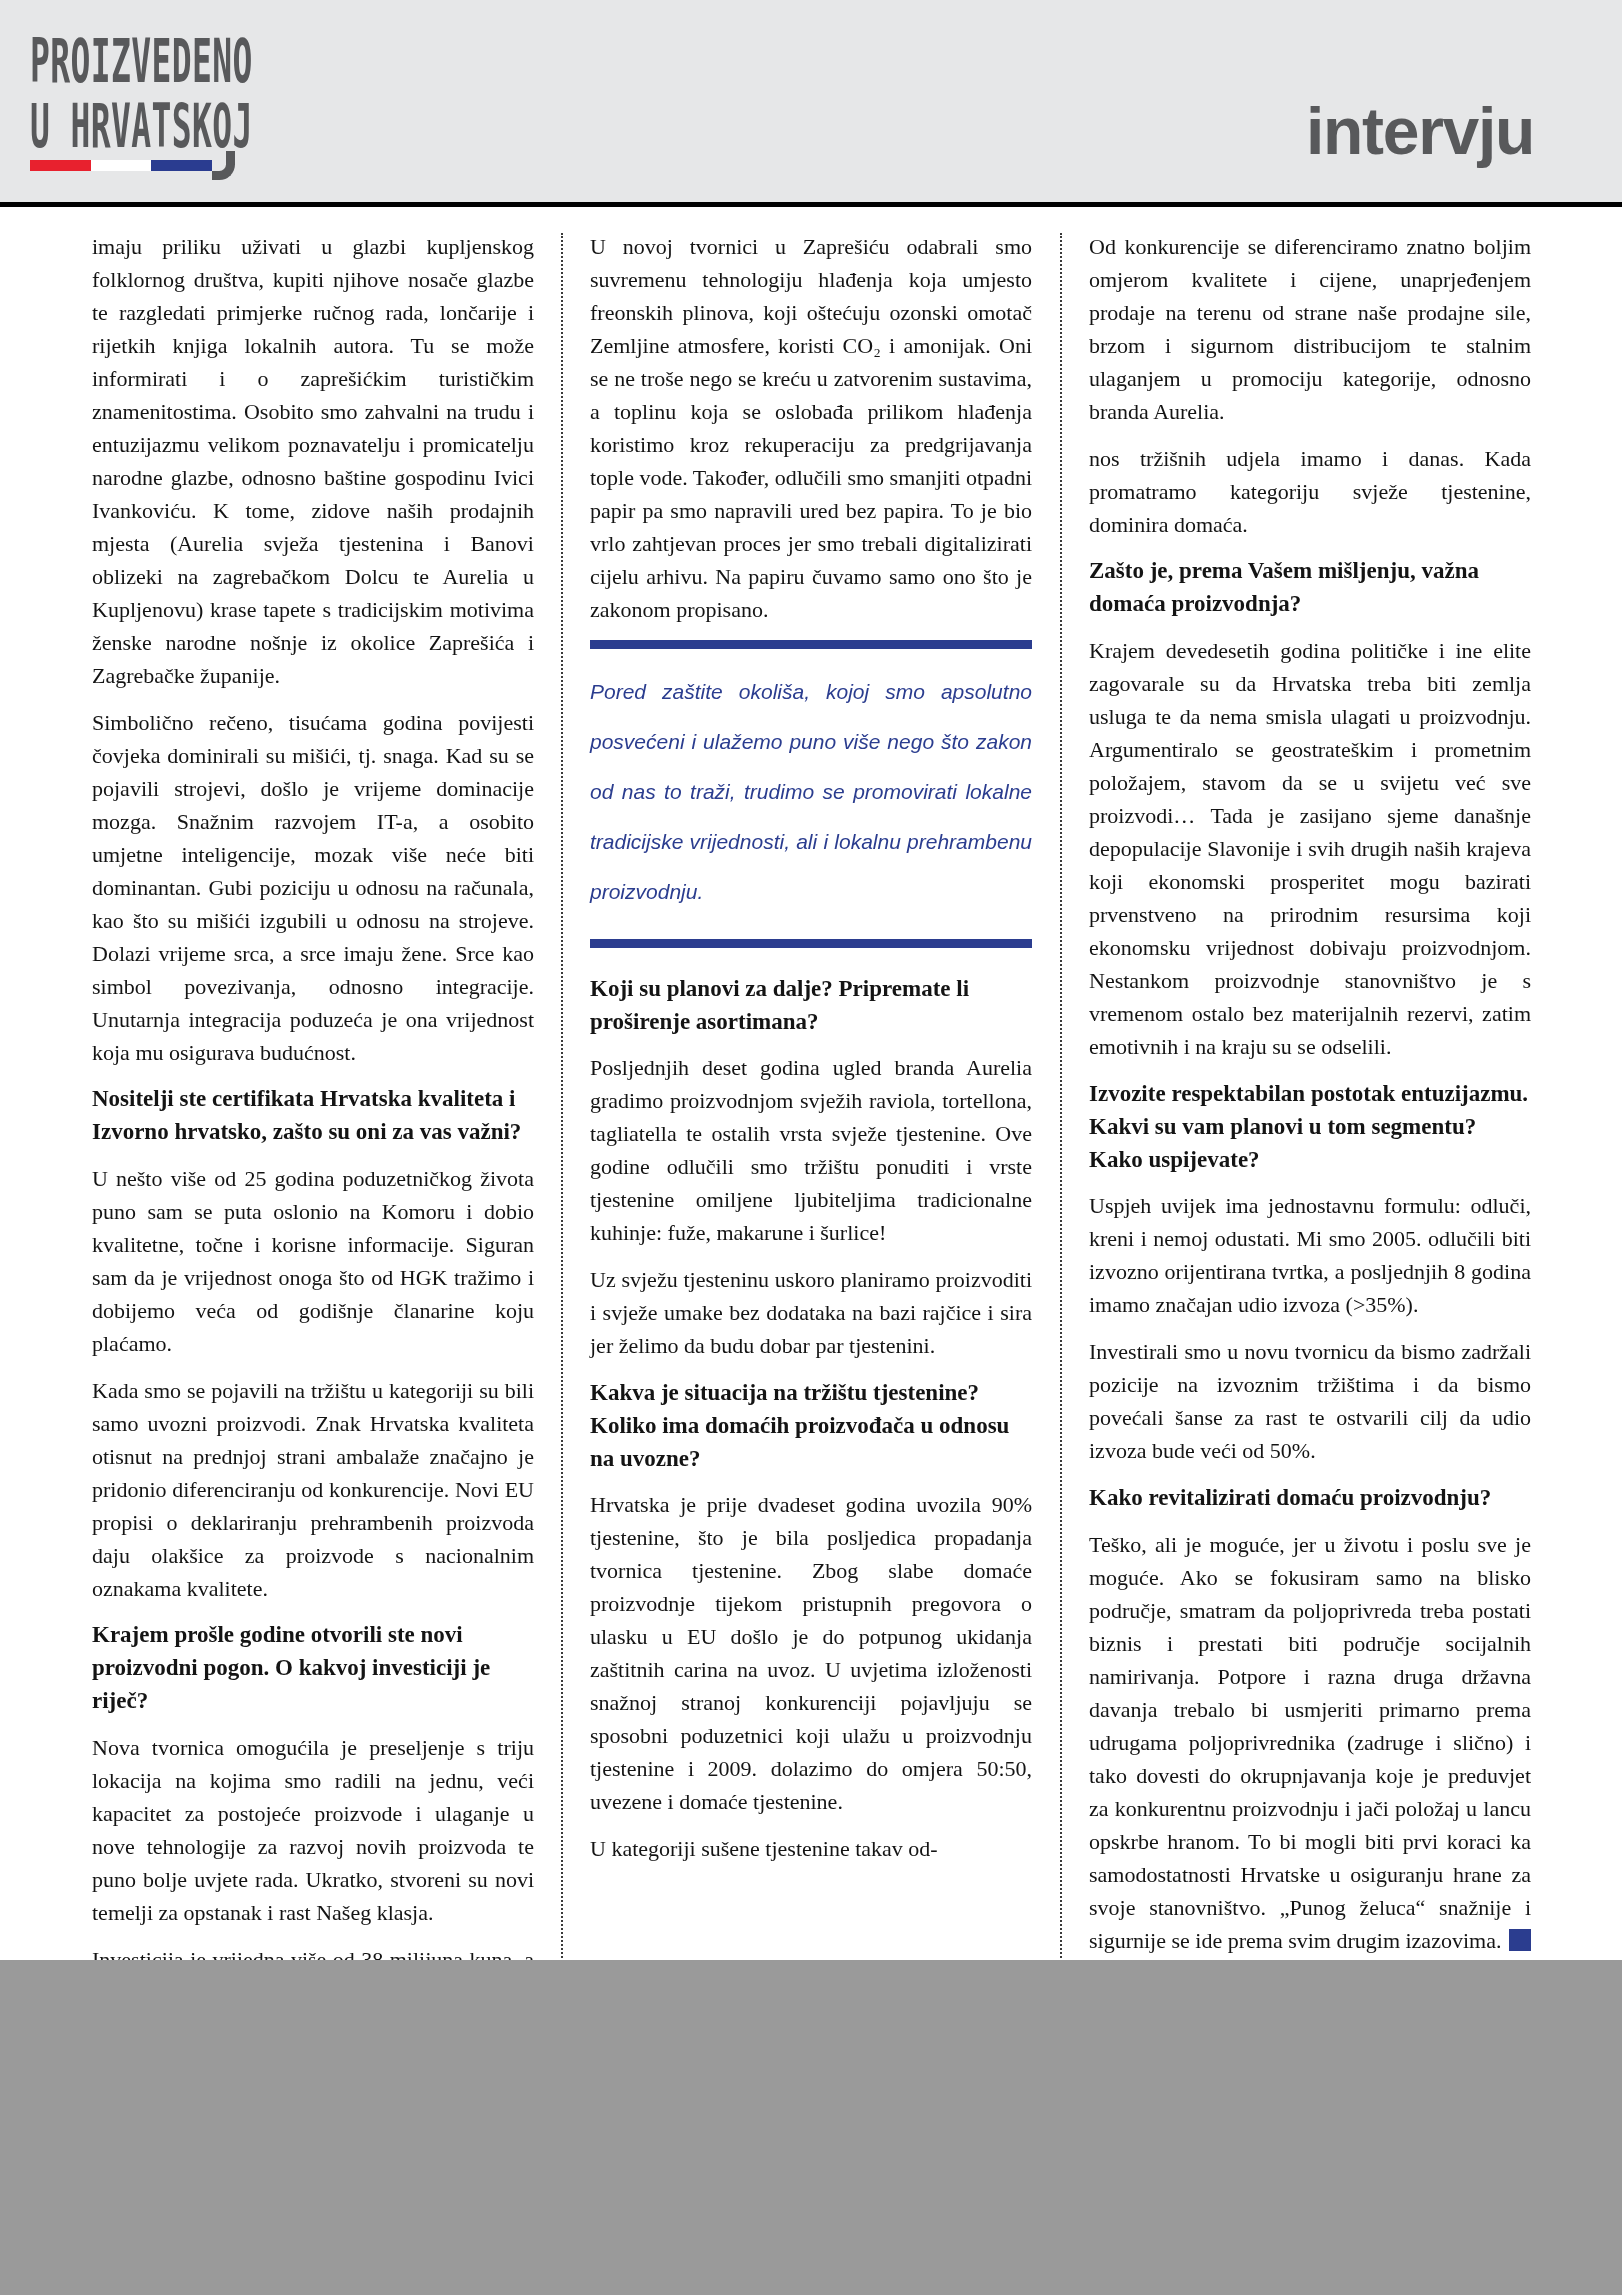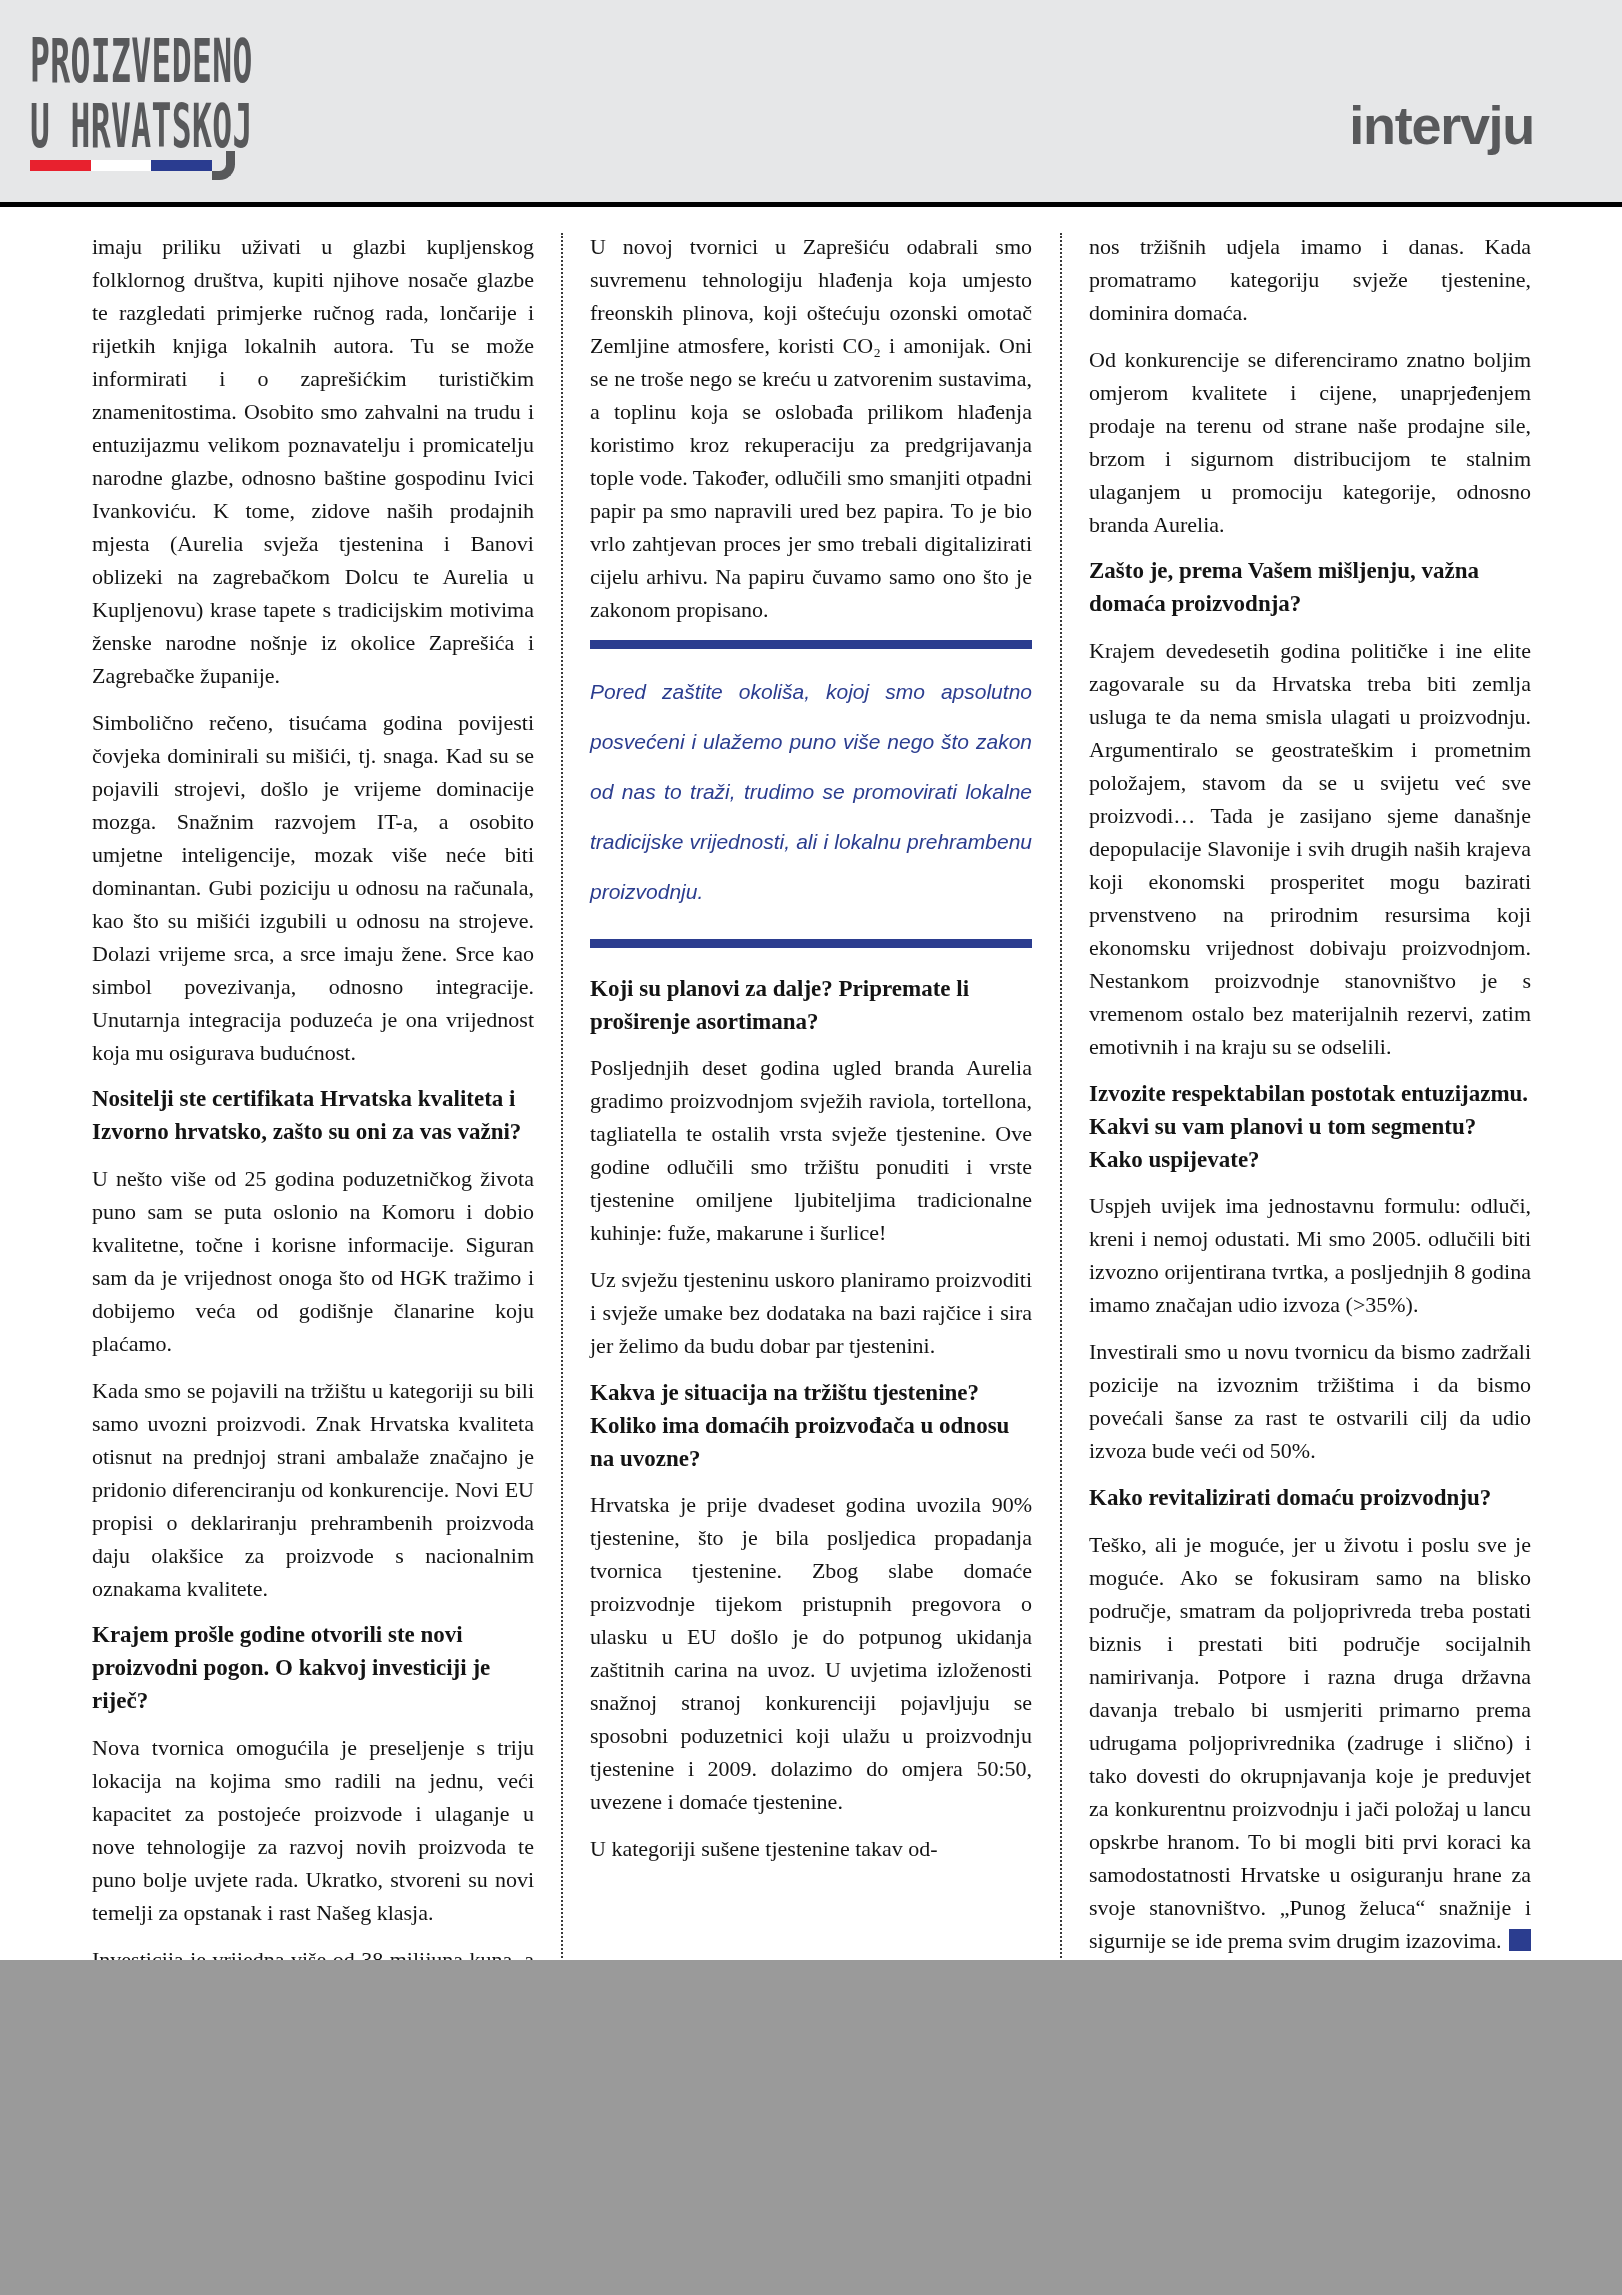--- a/index.html
+++ b/index.html
@@ -20,21 +20,21 @@
   .flagbar{position:absolute;left:30px;top:160px;width:182px;height:10.5px;display:flex;}
   .flag-red{flex:1;background:#e8212e;}
   .flag-white{flex:1;background:#ffffff;}
   .flag-blue{flex:1;background:#2a3c90;}
   .flag-hook{position:absolute;left:212px;top:151px;width:14.4px;height:19.6px;
     border-right:9.2px solid #58595b;border-bottom:9.2px solid #58595b;
     border-bottom-right-radius:15.7px;}
   .section-label{
     position:absolute;right:89px;top:98px;
     font-family:"Liberation Sans",sans-serif;font-weight:bold;
-    font-size:54px;line-height:1;color:#58595b;letter-spacing:-1.3px;
+    font-size:66px;line-height:1;color:#58595b;letter-spacing:-1.3px;
   }
   
   .col{
     position:absolute;top:230px;width:442px;
     font-size:22px;line-height:33px;color:#141414;
     text-align:justify;
   }
   .col-1{left:92px;}
   .col-2{left:590px;}
   .col-3{left:1089px;}
@@ -103,22 +103,22 @@
     <div class="pullquote">Pored zaštite okoliša, kojoj smo apsolutno posvećeni i ulažemo puno više nego što zakon od nas to traži, trudimo se promovirati lokalne tradicijske vrijednosti, ali i lokalnu prehrambenu proizvodnju.</div>
     <h3 class="qhead">Koji su planovi za dalje? Pripremate li proširenje asortimana?</h3>
     <p class="para">Posljednjih deset godina ugled branda Aurelia gradimo proizvodnjom svježih raviola, tortellona, tagliatella te ostalih vrsta svježe tjestenine. Ove godine odlučili smo tržištu ponuditi i vrste tjestenine omiljene ljubiteljima tradicionalne kuhinje: fuže, makarune i šurlice!</p>
     <p class="para">Uz svježu tjesteninu uskoro planiramo proizvoditi i svježe umake bez dodataka na bazi rajčice i sira jer želimo da budu dobar par tjestenini.</p>
     <h3 class="qhead">Kakva je situacija na tržištu tjestenine? Koliko ima domaćih proizvođača u odnosu na uvozne?</h3>
     <p class="para">Hrvatska je prije dvadeset godina uvozila 90% tjestenine, što je bila posljedica propadanja tvornica tjestenine. Zbog slabe domaće proizvodnje tijekom pristupnih pregovora o ulasku u EU došlo je do potpunog ukidanja zaštitnih carina na uvoz. U uvjetima izloženosti snažnoj stranoj konkurenciji pojavljuju se sposobni poduzetnici koji ulažu u proizvodnju tjestenine i 2009. dolazimo do omjera 50:50, uvezene i domaće tjestenine.</p>
     <p class="para">U kategoriji sušene tjestenine takav od-</p>
   </div>
 
   <div class="col col-3">
+    <p class="para">Od konkurencije se diferenciramo znatno boljim omjerom kvalitete i cijene, unaprjeđenjem prodaje na terenu od strane naše prodajne sile, brzom i sigurnom distribucijom te stalnim ulaganjem u promociju kategorije, odnosno branda Aurelia.</p>
     <p class="para">nos tržišnih udjela imamo i danas. Kada promatramo kategoriju svježe tjestenine, dominira domaća.</p>
-    <p class="para">Od konkurencije se diferenciramo znatno boljim omjerom kvalitete i cijene, unaprjeđenjem prodaje na terenu od strane naše prodajne sile, brzom i sigurnom distribucijom te stalnim ulaganjem u promociju kategorije, odnosno branda Aurelia.</p>
     <h3 class="qhead">Zašto je, prema Vašem mišljenju, važna domaća proizvodnja?</h3>
     <p class="para">Krajem devedesetih godina političke i ine elite zagovarale su da Hrvatska treba biti zemlja usluga te da nema smisla ulagati u proizvodnju. Argumentiralo se geostrateškim i prometnim položajem, stavom da se u svijetu već sve proizvodi… Tada je zasijano sjeme današnje depopulacije Slavonije i svih drugih naših krajeva koji ekonomski prosperitet mogu bazirati prvenstveno na prirodnim resursima koji ekonomsku vrijednost dobivaju proizvodnjom. Nestankom proizvodnje stanovništvo je s vremenom ostalo bez materijalnih rezervi, zatim emotivnih i na kraju su se odselili.</p>
     <h3 class="qhead">Izvozite respektabilan postotak entuzijazmu. Kakvi su vam planovi u tom segmentu? Kako uspijevate?</h3>
     <p class="para">Uspjeh uvijek ima jednostavnu formulu: odluči, kreni i nemoj odustati. Mi smo 2005. odlučili biti izvozno orijentirana tvrtka, a posljednjih 8 godina imamo značajan udio izvoza (&gt;35%).</p>
     <p class="para">Investirali smo u novu tvornicu da bismo zadržali pozicije na izvoznim tržištima i da bismo povećali šanse za rast te ostvarili cilj da udio izvoza bude veći od 50%.</p>
     <h3 class="qhead">Kako revitalizirati domaću proizvodnju?</h3>
     <p class="para last-para">
       <span>Teško, ali je moguće, jer u životu i poslu sve je moguće. Ako se fokusiram samo na blisko područje, smatram da poljoprivreda treba postati biznis i prestati biti područje socijalnih namirivanja. Potpore i razna druga državna davanja trebalo bi usmjeriti primarno prema udrugama poljoprivrednika (zadruge i slično) i tako dovesti do okrupnjavanja koje je preduvjet za konkurentnu proizvodnju i jači položaj u lancu opskrbe hranom. To bi mogli biti prvi koraci ka samodostatnosti Hrvatske u osiguranju hrane za svoje stanovništvo. „Punog želuca“ snažnije i sigurnije se ide prema svim drugim izazovima.</span>
       <span class="endmark"></span>
     </p>

